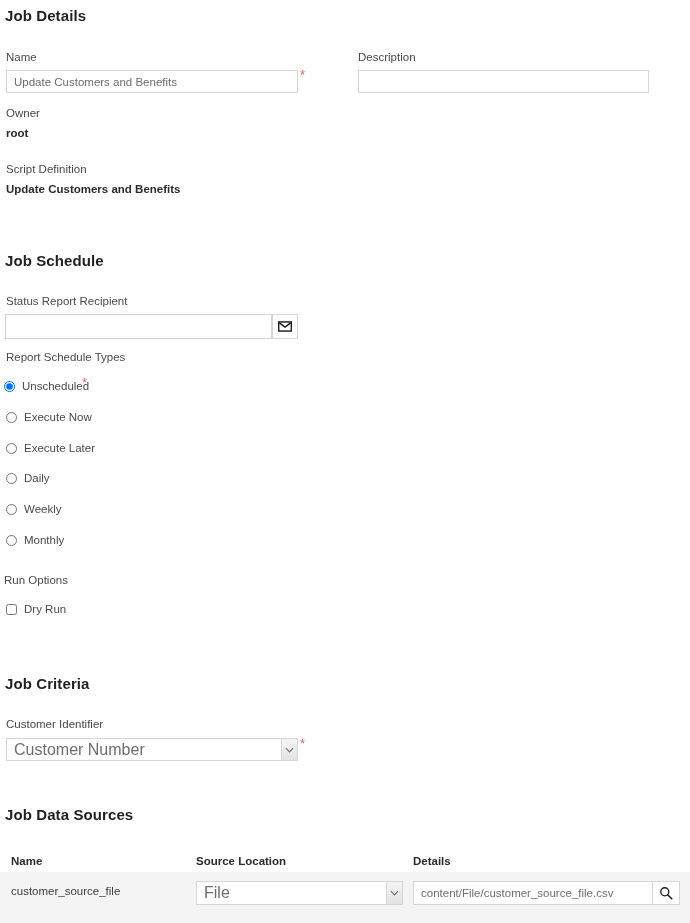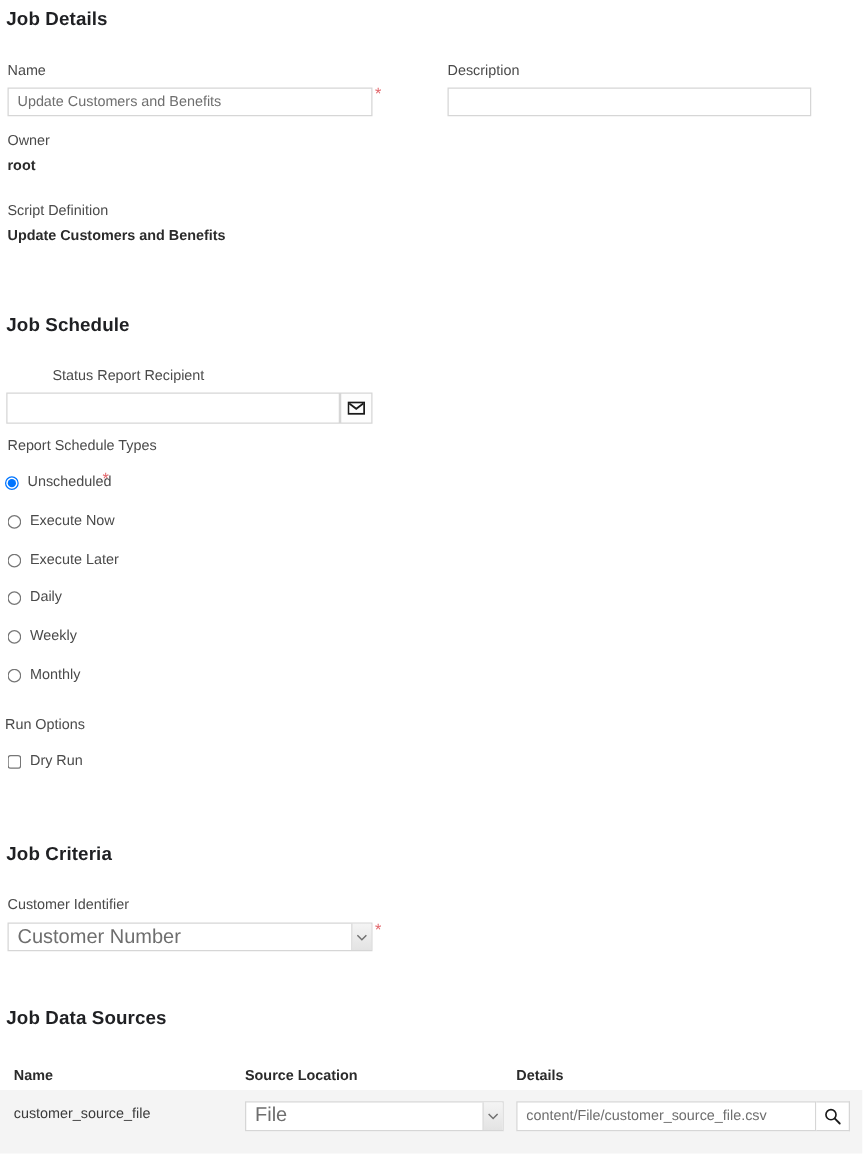--- a/index.html
+++ b/index.html
@@ -176,21 +176,21 @@
   <div class="field-label" style="left:6px; top:107px;">Owner</div>
 
   <div class="value-strong" style="left:6px; top:127px;">root</div>
 
   <div class="field-label" style="left:6px; top:163px;">Script Definition</div>
 
   <div class="value-strong" style="left:6px; top:183px;">Update Customers and Benefits</div>
 
   <div class="section-heading" style="left:5px; top:252px;">Job Schedule</div>
 
-  <div class="field-label" style="left:6px; top:295px;margin-left:36px;">Status Report Recipient</div>
+  <div class="field-label" style="left:6px; top:295px;">Status Report Recipient</div>
 
   <input class="text-input" style="left: 5px; top: 314px; width: 267px; height: 25px;" value="">
 
   <button class="icon-btn" style="left:272px; top:314px; width:26px; height:25px;">
     <span>
       <svg width="14" height="11" viewBox="0 0 16 12">
         <rect x="0.8" y="0.8" width="14.4" height="10.4" fill="none" stroke="#1a1a1a" stroke-width="1.6"></rect>
         <path d="M1.6 1.8 L8 6.6 L14.4 1.8" fill="none" stroke="#1a1a1a" stroke-width="1.6"></path>
       </svg>
     </span>

